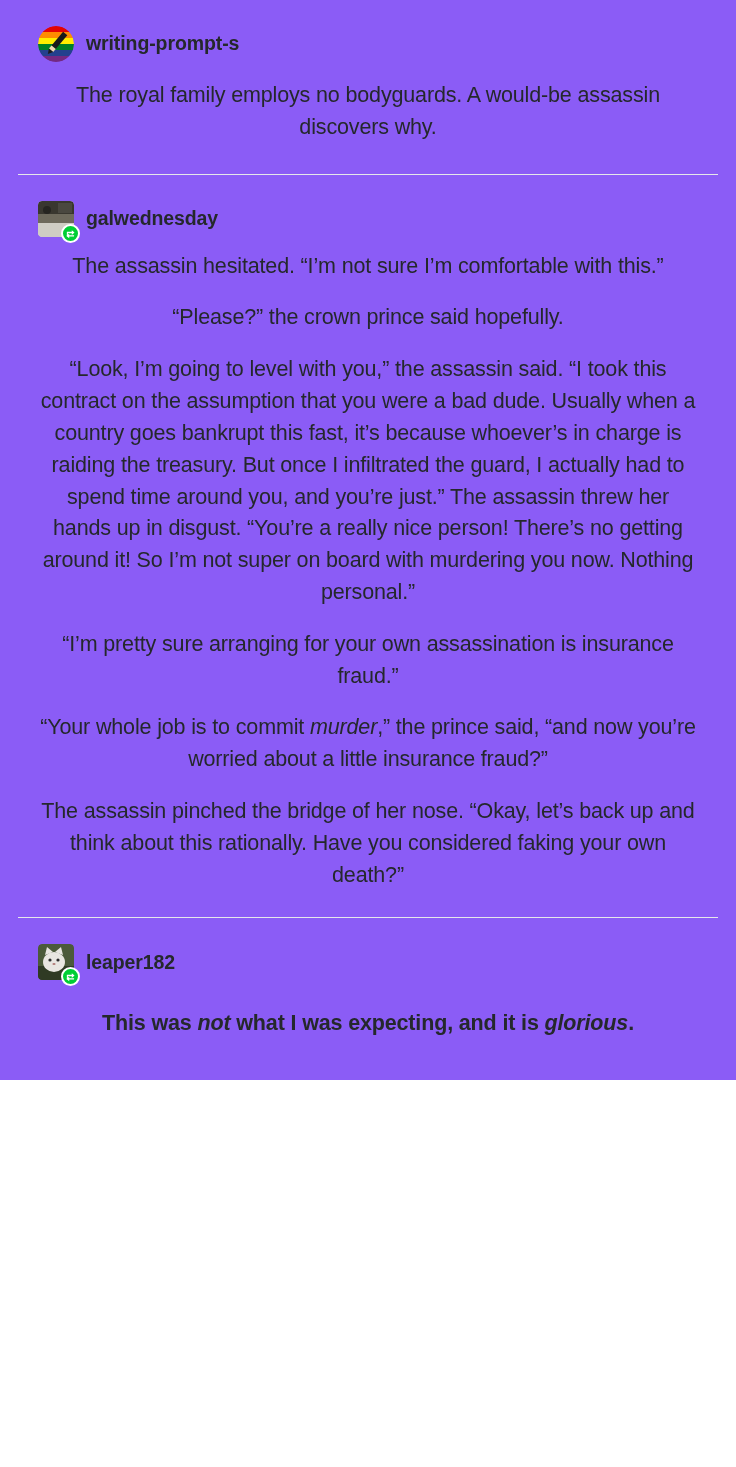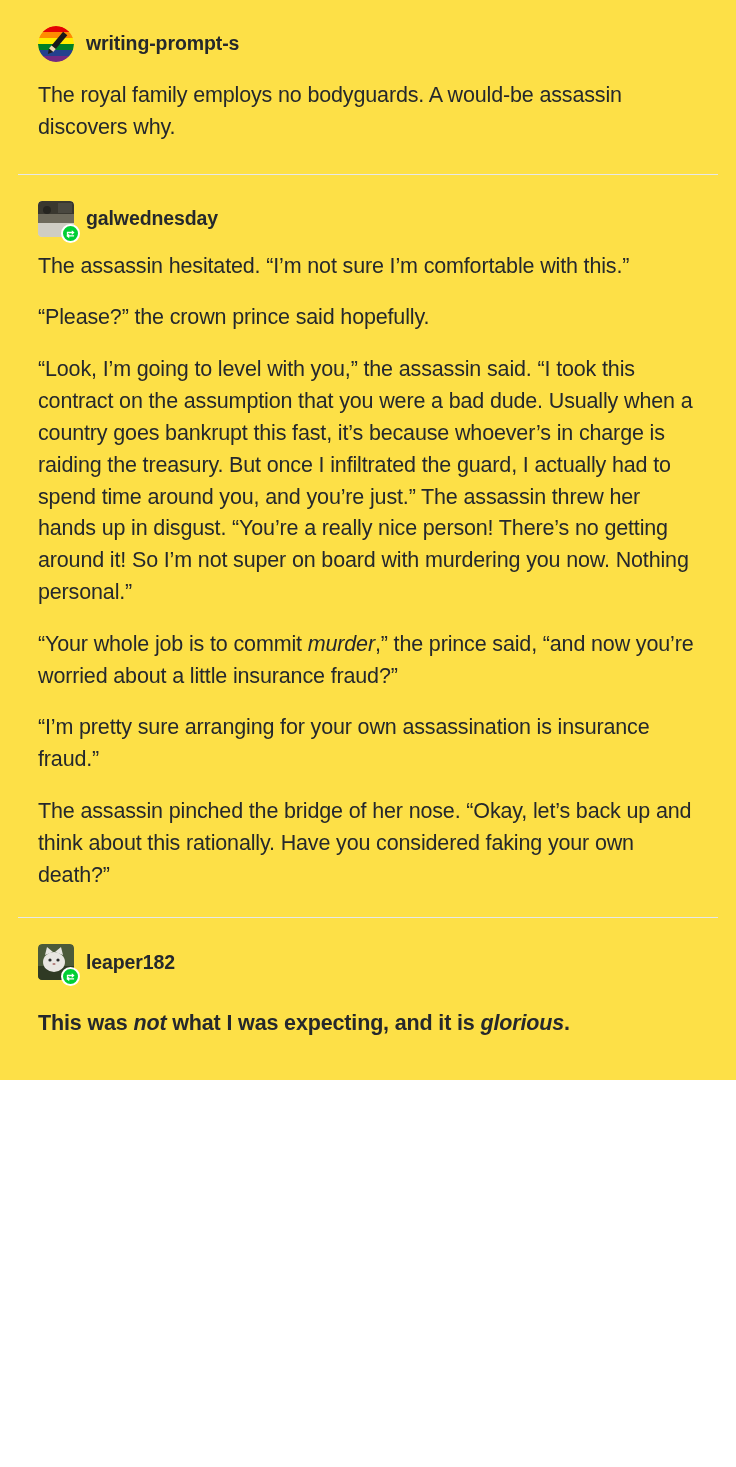--- a/index.html
+++ b/index.html
@@ -9,26 +9,27 @@
   }
   body {
     width: 736px;
     min-height: 1467px;
     font-family: "Liberation Sans", sans-serif;
     color: #25282c;
     -webkit-font-smoothing: antialiased;
   }
   .post {
     width: 736px;
-    background: #fde047;
+    background: #8b5cf6;
     box-sizing: border-box;
   }
   .block {
     padding: 0 38px;
     box-sizing: border-box;
+    text-align: center;
   }
   .divider {
     height: 1px;
     background: #e6e8ea;
     margin: 0 18px;
   }
 
   
   .poster {
     display: flex;
@@ -158,22 +159,22 @@
         </svg>
       </span>
     </div>
     <span class="username">galwednesday</span>
   </div>
 
   <div class="block body">
     <p>The assassin hesitated. “I’m not sure I’m comfortable with this.”</p>
     <p>“Please?” the crown prince said hopefully.</p>
     <p>“Look, I’m going to level with you,” the assassin said. “I took this contract on the assumption that you were a bad dude. Usually when a country goes bankrupt this fast, it’s because whoever’s in charge is raiding the treasury. But once I infiltrated the guard, I actually had to spend time around you, and you’re just.” The assassin threw her hands up in disgust. “You’re a really nice person! There’s no getting around it! So I’m not super on board with murdering you now. Nothing personal.”</p>
+    <p>“I’m pretty sure arranging for your own assassination is insurance fraud.”</p>
     <p><span>“Your whole job is to commit </span><em>murder</em><span>,” the prince said, “and now you’re worried about a little insurance fraud?”</span></p>
-    <p>“I’m pretty sure arranging for your own assassination is insurance fraud.”</p>
     <p>The assassin pinched the bridge of her nose. “Okay, let’s back up and think about this rationally. Have you considered faking your own death?”</p>
   </div>
 
   <div class="divider"></div>
 
   <div class="poster">
     <div class="avatar-wrap">
       <span class="avatar">
         <svg width="36" height="36" viewBox="0 0 36 36" aria-hidden="true">
           <defs>

